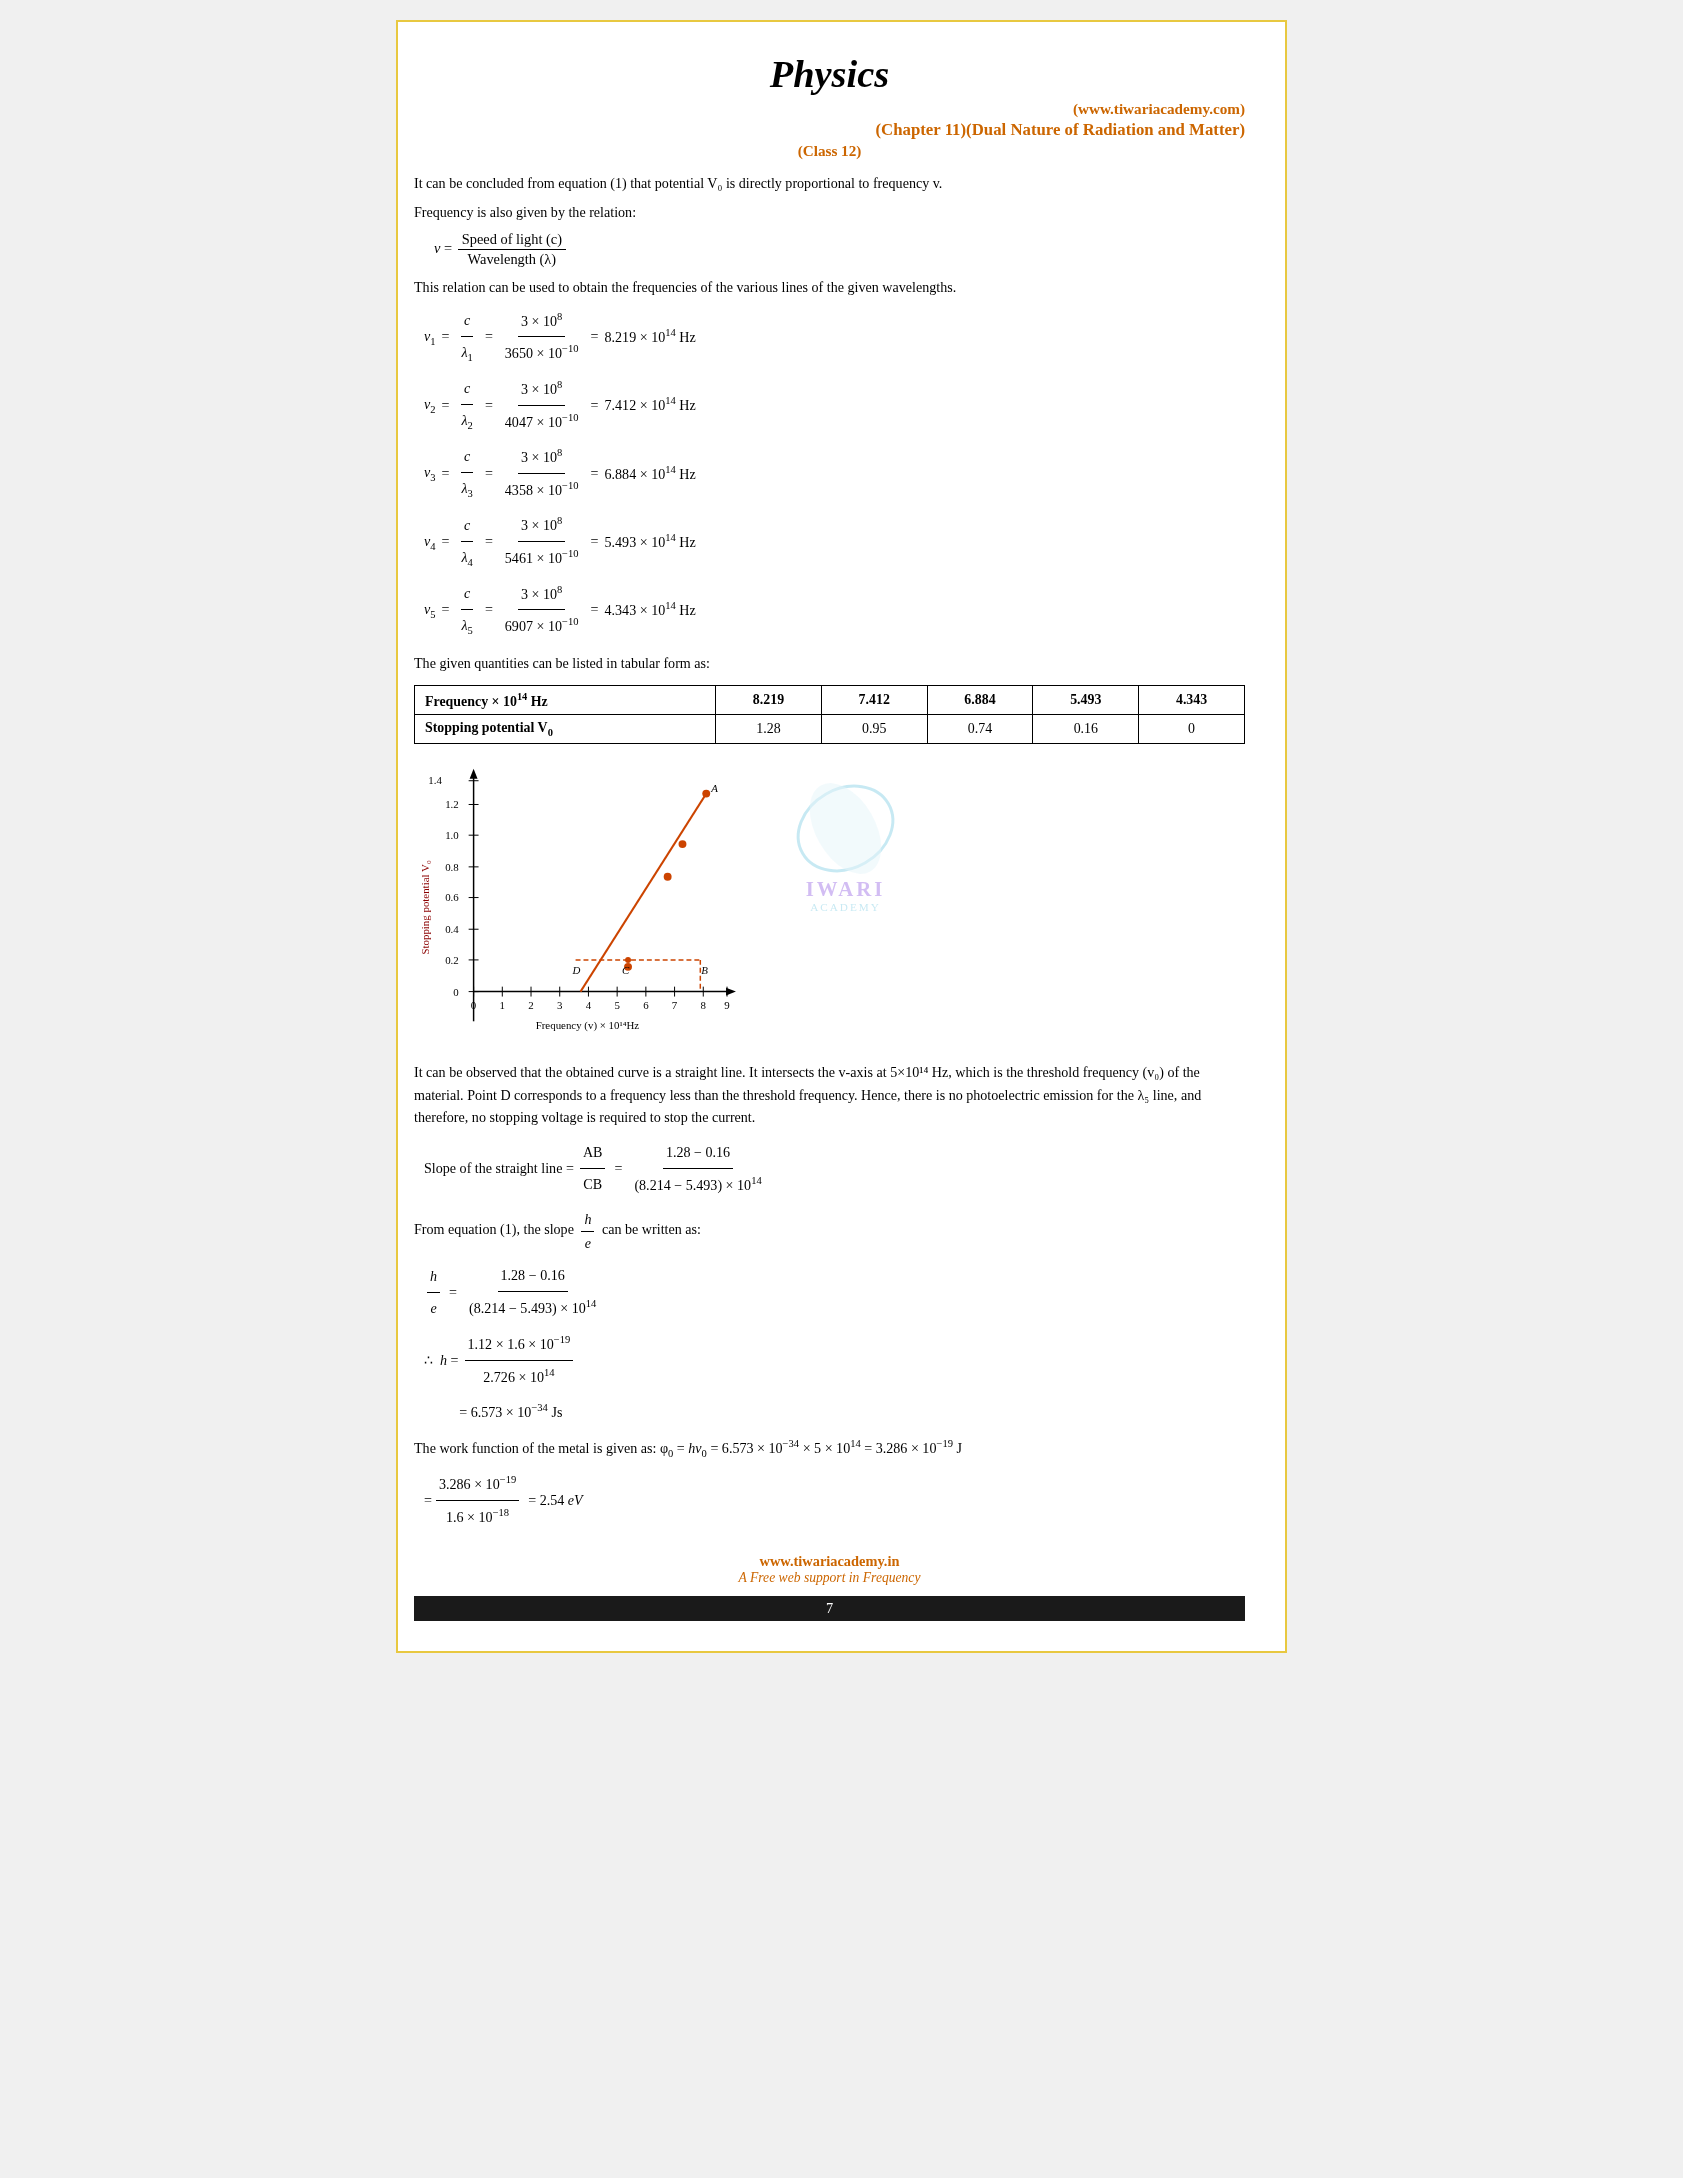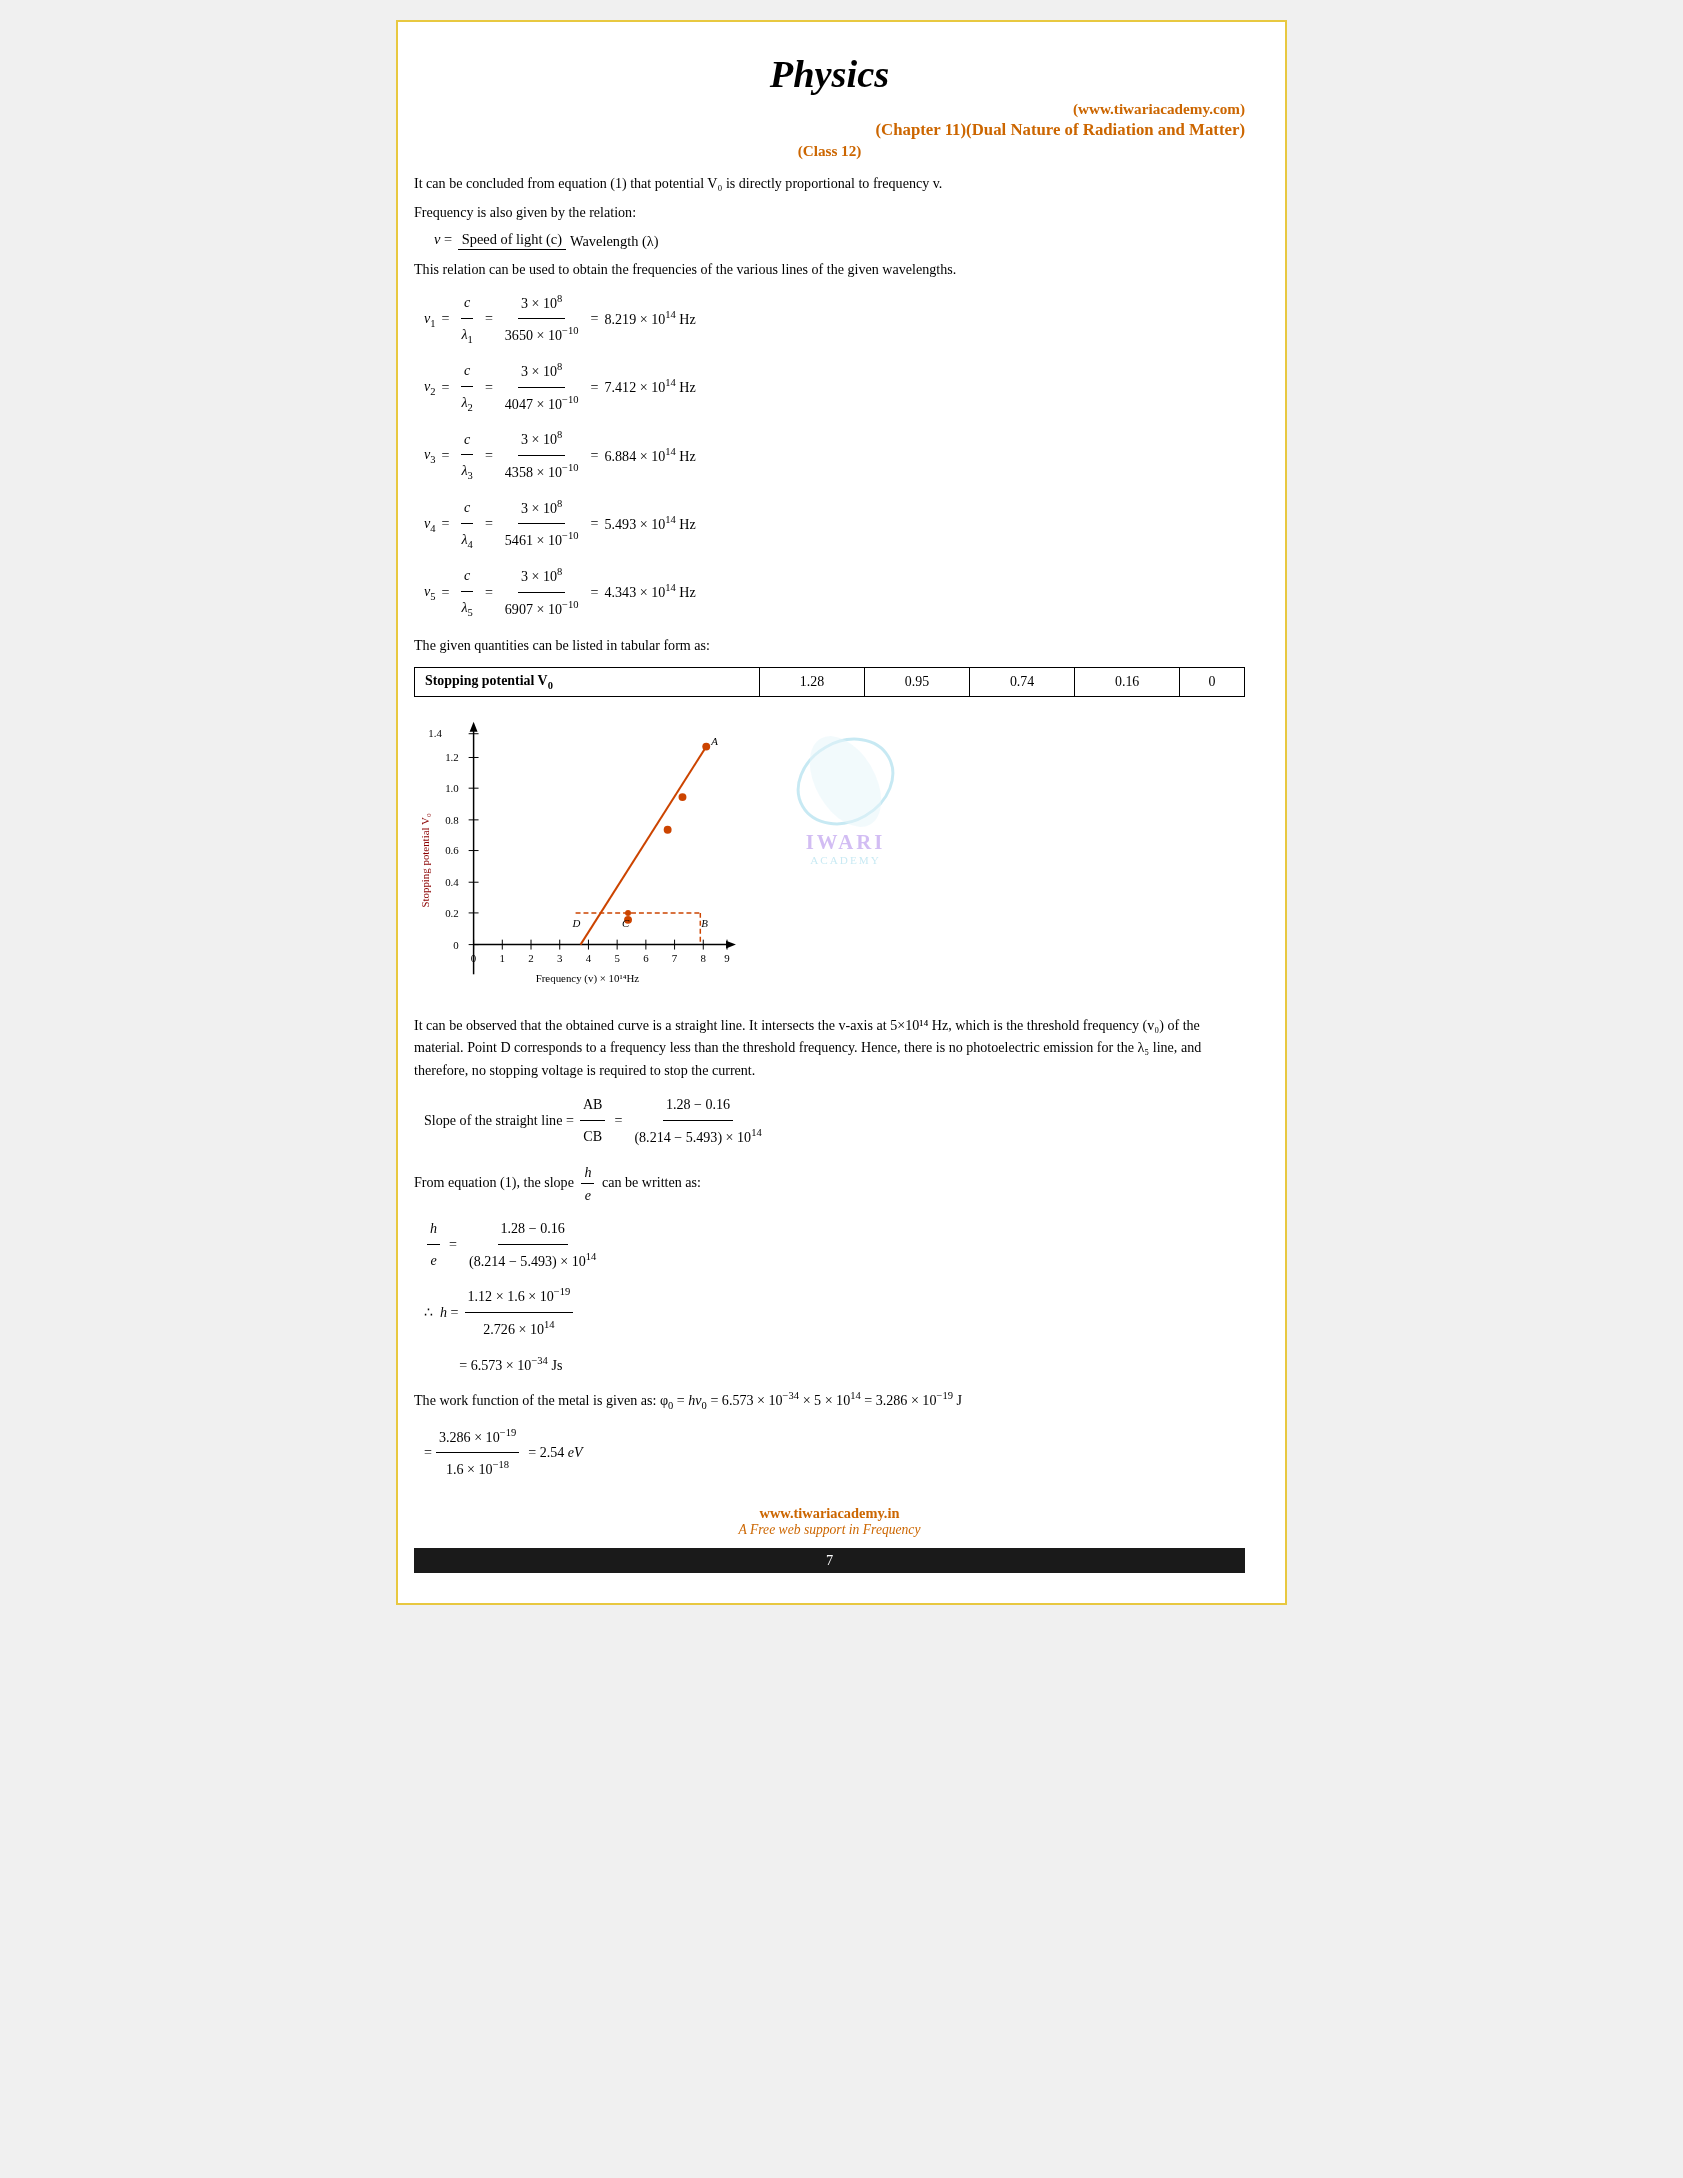--- a/index.html
+++ b/index.html
@@ -53,21 +53,21 @@
       line-height: 1.6;
       color: #000;
       margin-bottom: 6px;
     }
     .formula-block {
       margin: 8px 0 8px 20px;
       font-size: 0.9em;
     }
     .fraction {
       display: inline-flex;
-      flex-direction: row;
+      flex-direction: column;
       align-items: center;
       vertical-align: middle;
       margin: 0 2px;
     }
     .fraction .numerator {
       border-bottom: 1px solid #000;
       padding: 0 4px 1px 4px;
       text-align: center;
     }
     .fraction .denominator {
@@ -227,20 +227,28 @@
         <span class="den">6907 × 10<sup>−10</sup></span>
       </span>
     <span class="equals">=</span>
     <span>4.343 × 10<sup>14</sup> Hz</span>
   </div>
 
   <div class="body-text" style="margin-top:10px;">The given quantities can be listed in tabular form as:</div>
 
   <table class="data-table">
     <tbody>
+        <tr>
+      <th>Frequency × 10<sup>14</sup> Hz</th>
+      <th>8.219</th>
+      <th>7.412</th>
+      <th>6.884</th>
+      <th>5.493</th>
+      <th>4.343</th>
+    </tr>
     <tr>
       <td><strong>Stopping potential V<sub>0</sub></strong></td>
       <td>1.28</td>
       <td>0.95</td>
       <td>0.74</td>
       <td>0.16</td>
       <td>0</td>
     </tr>
   </tbody>
     </table>

